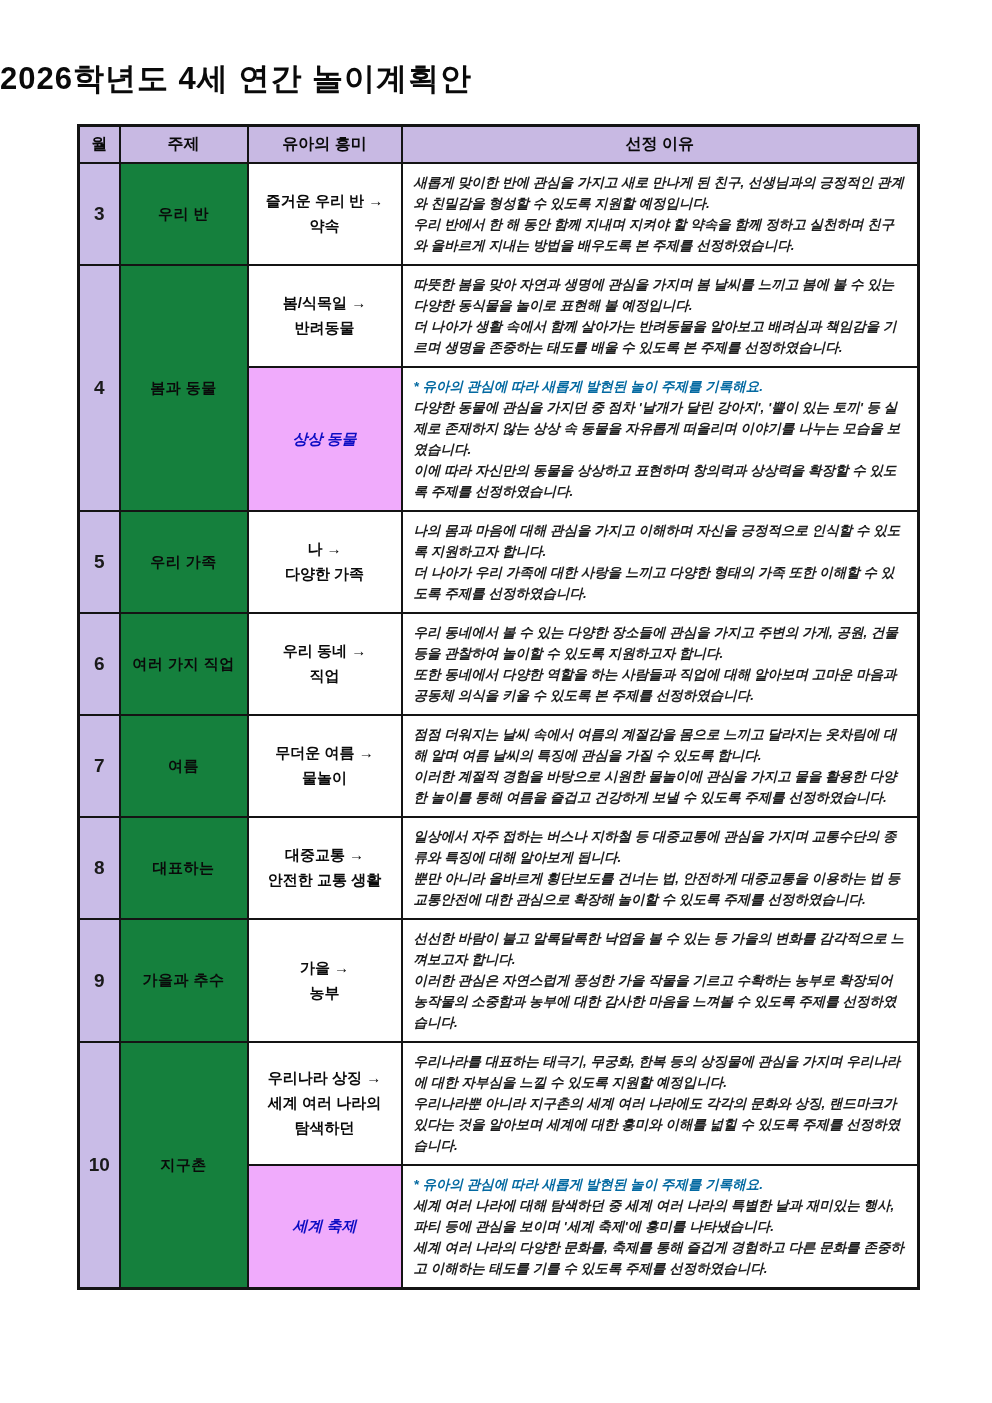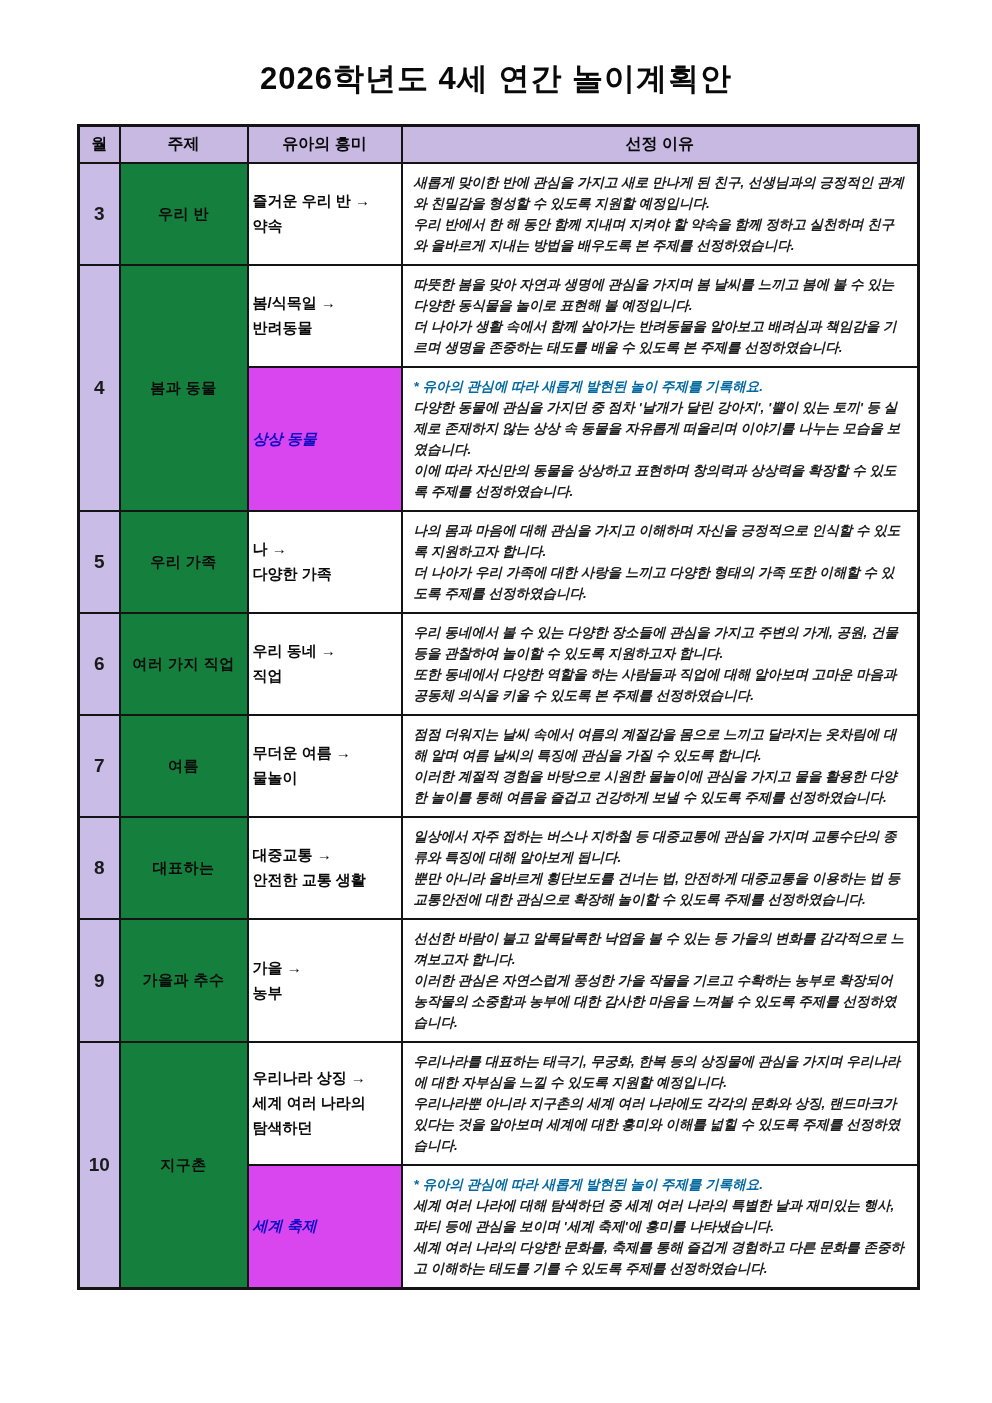--- a/index.html
+++ b/index.html
@@ -10,21 +10,21 @@
     color:#111;
     box-sizing:border-box;
   }
   .page{
     width:992px;height:1403px;
     position:relative;
     box-sizing:border-box;
     padding-top:58px;
   }
   .doc-title{
-    text-align:center;
+    text-align:left;
     font-size:31px;
     font-weight:bold;
     letter-spacing:1px;
     color:#0a0a0a;
     margin:0 0 24px 0;
   }
   table.plan{
     border-collapse:collapse;
     table-layout:fixed;
     width:840px;
@@ -54,29 +54,29 @@
   td.cell-theme{
     background:#15803d;
     text-align:center;
     font-size:15px;
     font-weight:bold;
     color:#0a0a0a;
     letter-spacing:0.5px;
   }
   td.cell-interest{
     background:#ffffff;
-    text-align:left;
+    text-align:center;
     font-size:15px;
     font-weight:bold;
     color:#0a0a0a;
     padding:8px 4px;
     line-height:1.65;
   }
   td.cell-interest.highlight{
-    background:#d946ef;
+    background:#f0abfc;
   }
   td.cell-interest.highlight .interest-line{
     color:#0d0dc4;
     font-style:italic;
   }
   td.cell-reason{
     background:#ffffff;
     padding:8px 11px;
     font-size:13.5px;
     line-height:21px;

